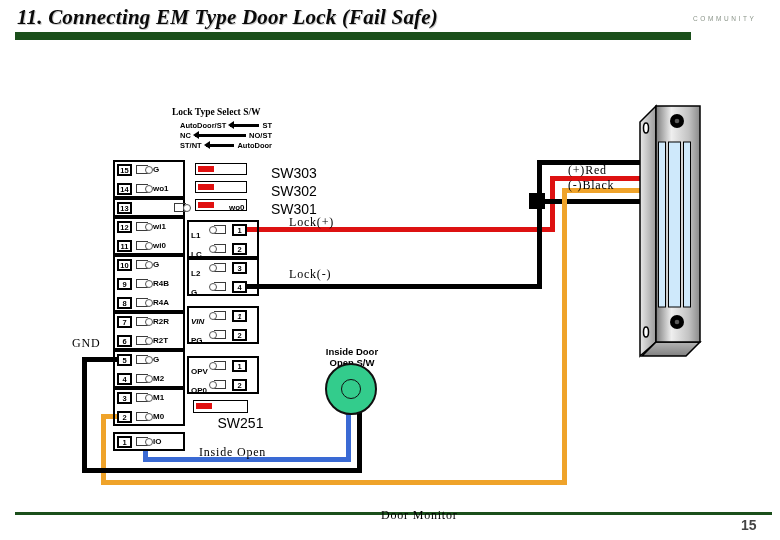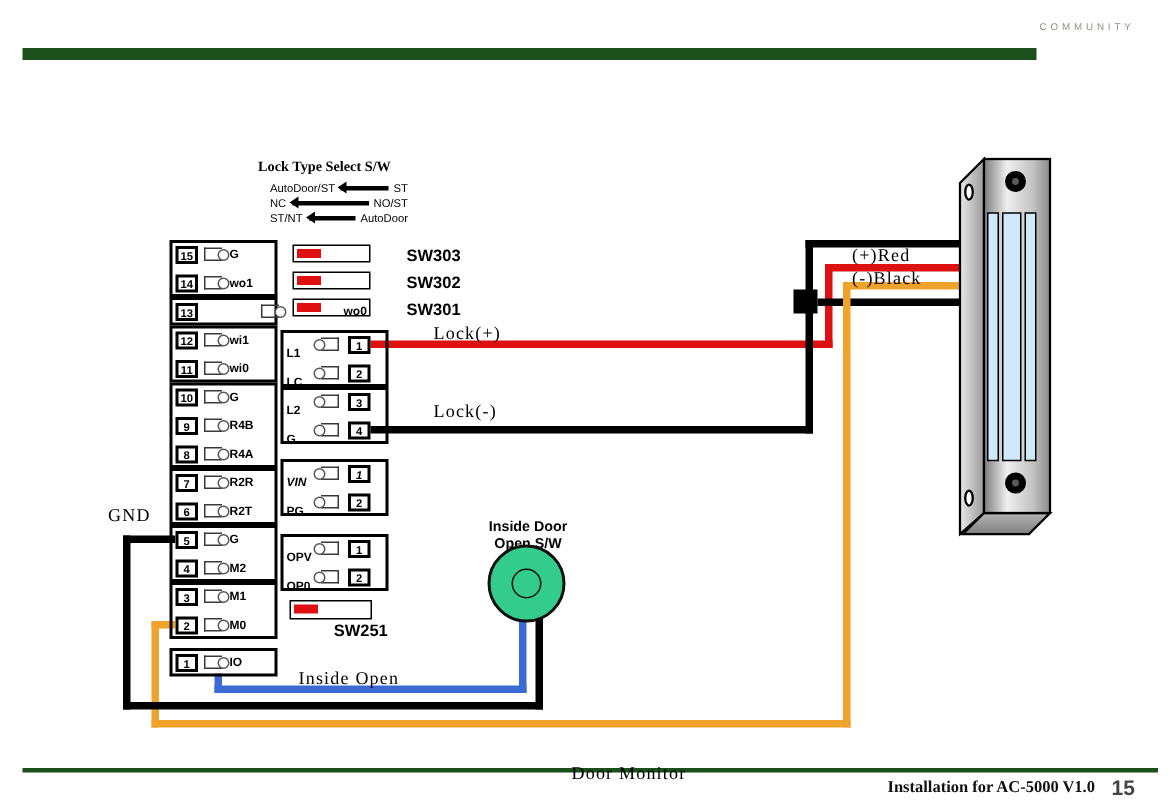--- a/index.html
+++ b/index.html
@@ -35,29 +35,29 @@
         border:1px solid #555;border-radius:50%;background:#fff;}
   .clamp.rt{border:1.5px solid #3a3a3a;border-left:none;margin-left:3px;}
   .clamp.rt::after{right:auto;left:-5px;}
   .tlabel{font-size:8px;font-weight:bold;color:#000;margin-left:5px;white-space:nowrap;}
   .mlabel{font-size:8px;font-weight:bold;color:#000;white-space:nowrap;width:20px;flex:0 0 auto;margin-top:12px;}
   .mrow .numbox{margin-left:auto;}
   
   .lts-title{position:absolute;left:172px;top:107px;font-family:"Liberation Serif",serif;
         font-weight:bold;font-size:9.5px;color:#000;z-index:4;}
   .ltrow{position:absolute;left:180px;width:92px;height:10px;display:flex;align-items:center;
-        font-size:7.5px;font-weight:normal;color:#000;z-index:4;}
+        font-size:7.5px;font-weight:bold;color:#000;z-index:4;}
   .ltrow .arrow{flex:1 1 auto;min-width:10px;height:3px;background:#000;margin:0 3px 0 4px;position:relative;}
   .ltrow .arrow::before{content:"";position:absolute;left:-2px;top:-3px;width:0;height:0;
         border-top:4.5px solid transparent;border-bottom:4.5px solid transparent;border-right:6px solid #000;}
   
   .swbox{position:absolute;width:52px;height:12px;border:1.5px solid #000;background:#fff;
         box-sizing:border-box;z-index:4;}
   .swbox .slider{position:absolute;left:2px;top:1.5px;width:16px;height:6.5px;background:#e01010;}
-  .swlbl{position:absolute;font-size:11px;font-weight:bold;color:#000;z-index:4;white-space:nowrap;padding-left:20px;}
+  .swlbl{position:absolute;font-size:14px;font-weight:normal;color:#000;z-index:4;white-space:nowrap;padding-left:20px;}
   
   .ann{position:absolute;font-family:"Liberation Serif",serif;font-size:12px;color:#000;
         letter-spacing:.8px;z-index:4;white-space:nowrap;}
   .btnlbl{position:absolute;left:303px;top:346px;width:98px;text-align:center;font-size:9.5px;
         font-weight:bold;color:#000;line-height:11px;z-index:6;}
   .greenbtn{position:absolute;left:325px;top:363px;width:52px;height:52px;border-radius:50%;
         background:#33cc8c;border:2px solid #101010;box-sizing:border-box;z-index:6;}
   .greenbtn .inner{position:absolute;left:14px;top:14px;width:20px;height:20px;border-radius:50%;
         border:1.5px solid #101010;box-sizing:border-box;}
   .junction{position:absolute;left:529px;top:193px;width:16px;height:16px;background:#000;z-index:2;}
@@ -66,20 +66,21 @@
   .foottext{position:absolute;left:540px;top:519px;width:190px;text-align:right;
         font-family:"Liberation Serif",serif;font-weight:bold;font-size:11px;color:#111;}
   .pagenum{position:absolute;left:741px;top:517px;font-size:14px;font-weight:bold;color:#444;}
   svg{display:block;}
 </style>
 </head>
 <body>
 
 <div id="page">
 
+  <div class="title">11. Connecting EM Type Door Lock (Fail Safe)</div>
   <div class="greenbar"></div>
   <div class="logo">
     <div class="sub">COMMUNITY</div>
   </div>
 
   <div class="lts-title">Lock Type Select S/W</div>
   <div class="ltrow" style="top:120px;">
     <span>AutoDoor/ST</span>
     <span class="arrow"></span>
     <span>ST</span>
@@ -311,16 +312,15 @@
     <rect x="47.5" y="42" width="7" height="165" fill="#cfe9fb" stroke="#000" stroke-width="1"></rect>
     <circle cx="41" cy="21" r="7" fill="#000"></circle>
     <circle cx="41" cy="21" r="2.3" fill="#5a5a5a"></circle>
     <circle cx="41" cy="222" r="7" fill="#000"></circle>
     <circle cx="41" cy="222" r="2.3" fill="#5a5a5a"></circle>
     <ellipse cx="10" cy="28" rx="2.5" ry="5" fill="#fff" stroke="#000" stroke-width="1.5"></ellipse>
     <ellipse cx="10" cy="232" rx="2.5" ry="5" fill="#fff" stroke="#000" stroke-width="1.5"></ellipse>
   </svg>
 
   <div class="footline"></div>
-  <div class="foottext">Installation for AC-5000 V1.0</div>
   <div class="pagenum">15</div>
 
 </div>
 
 </body></html>

